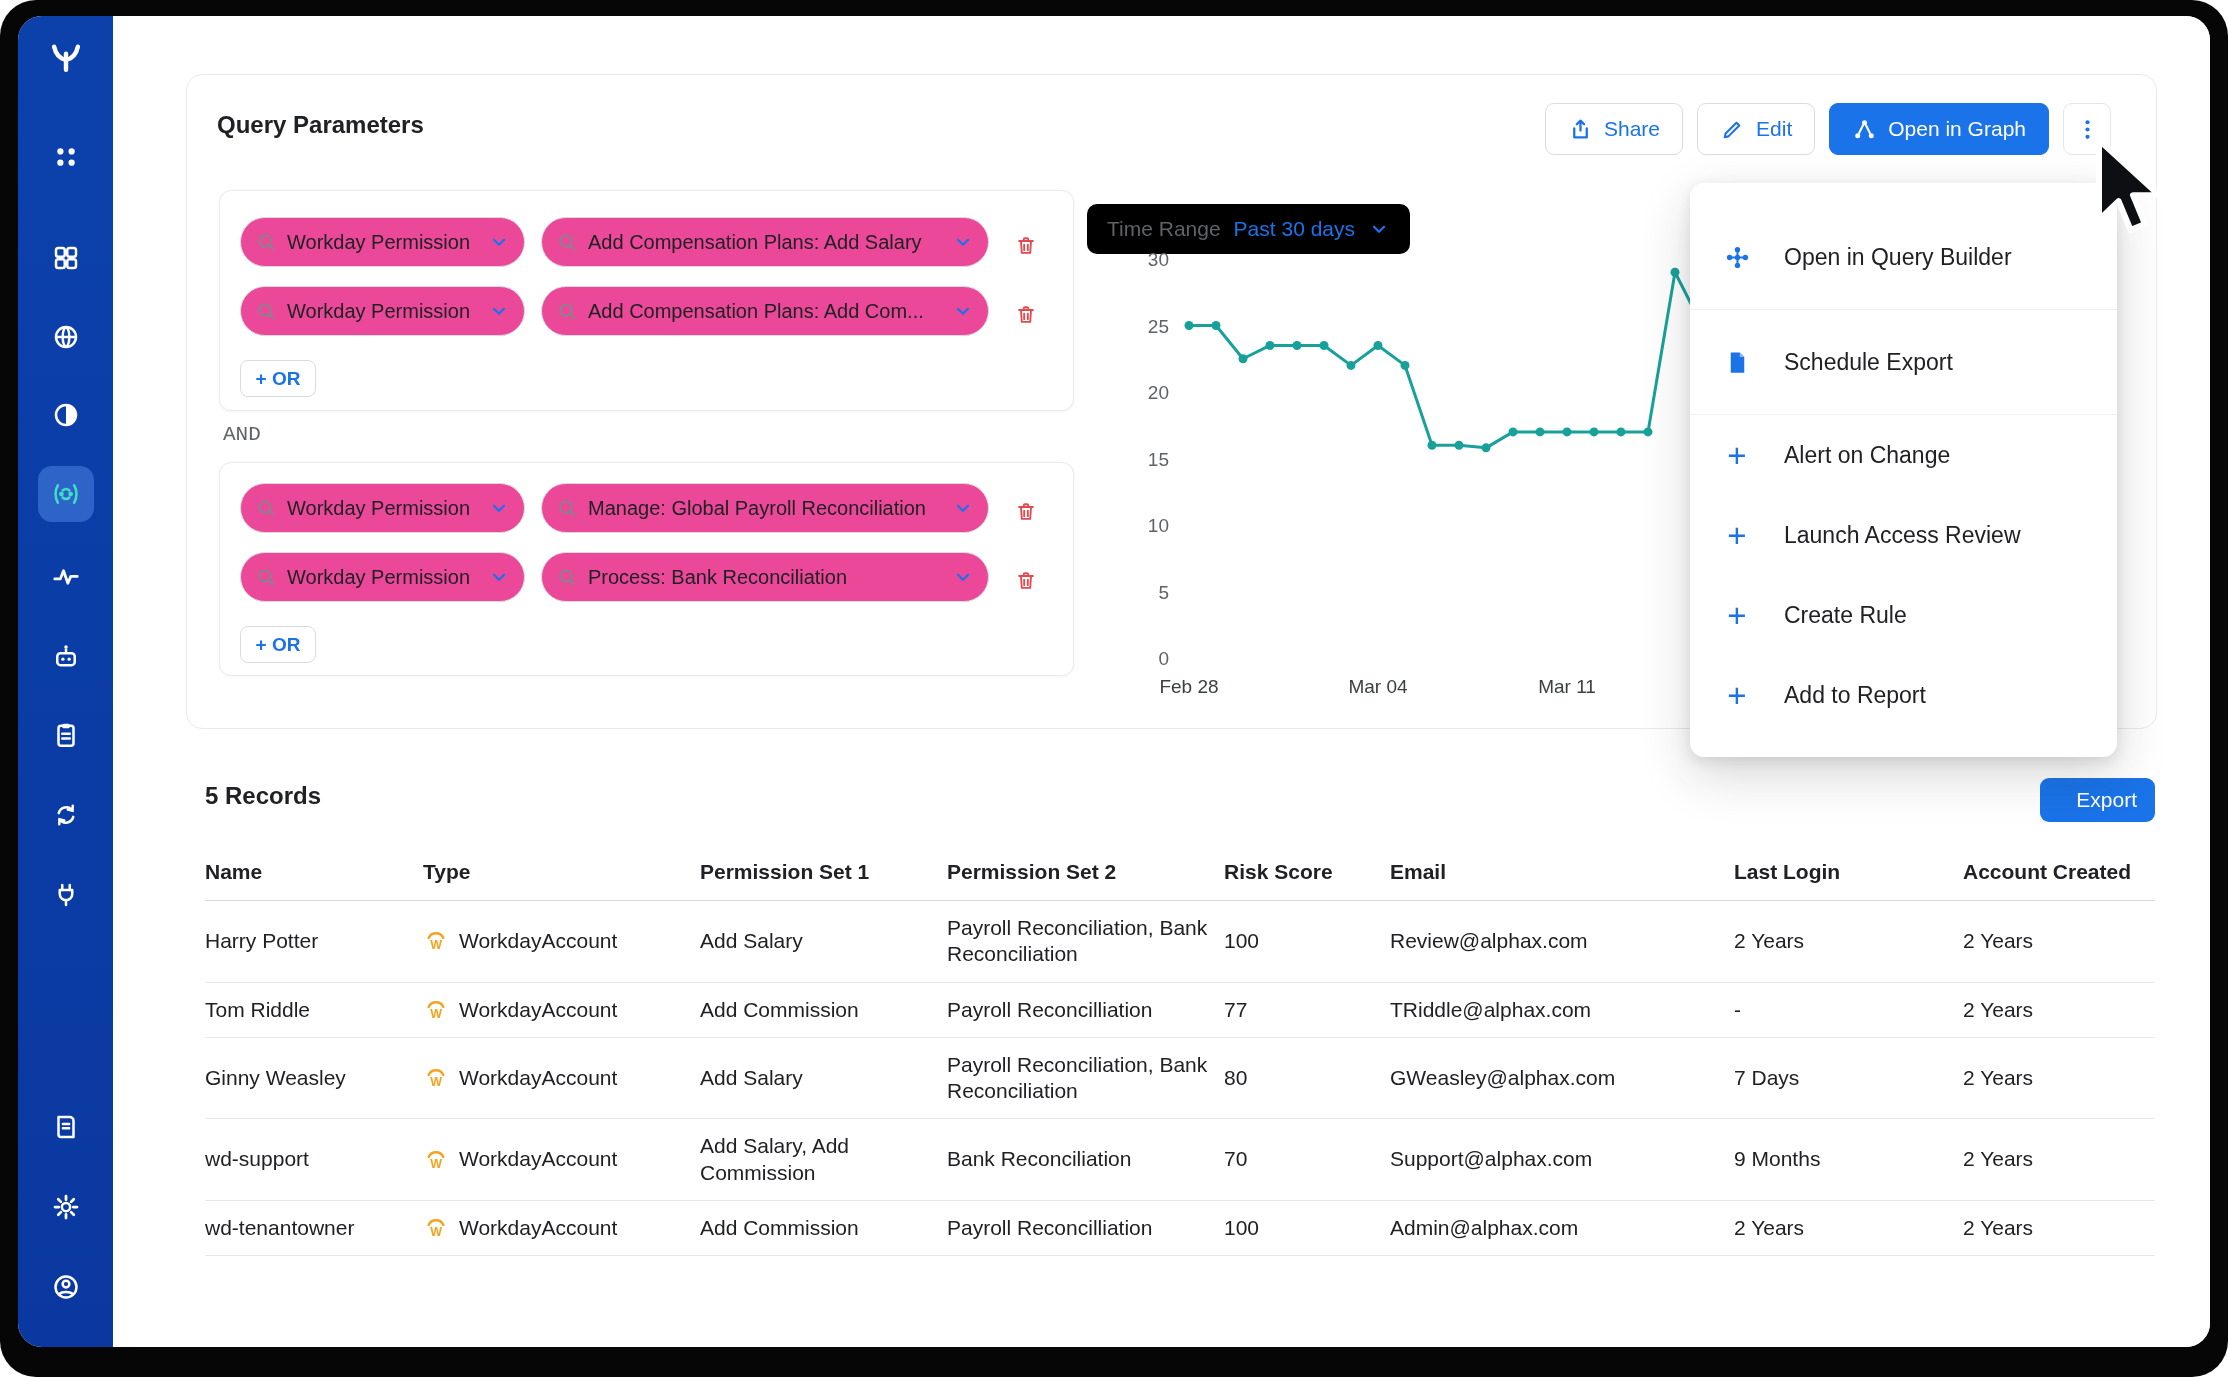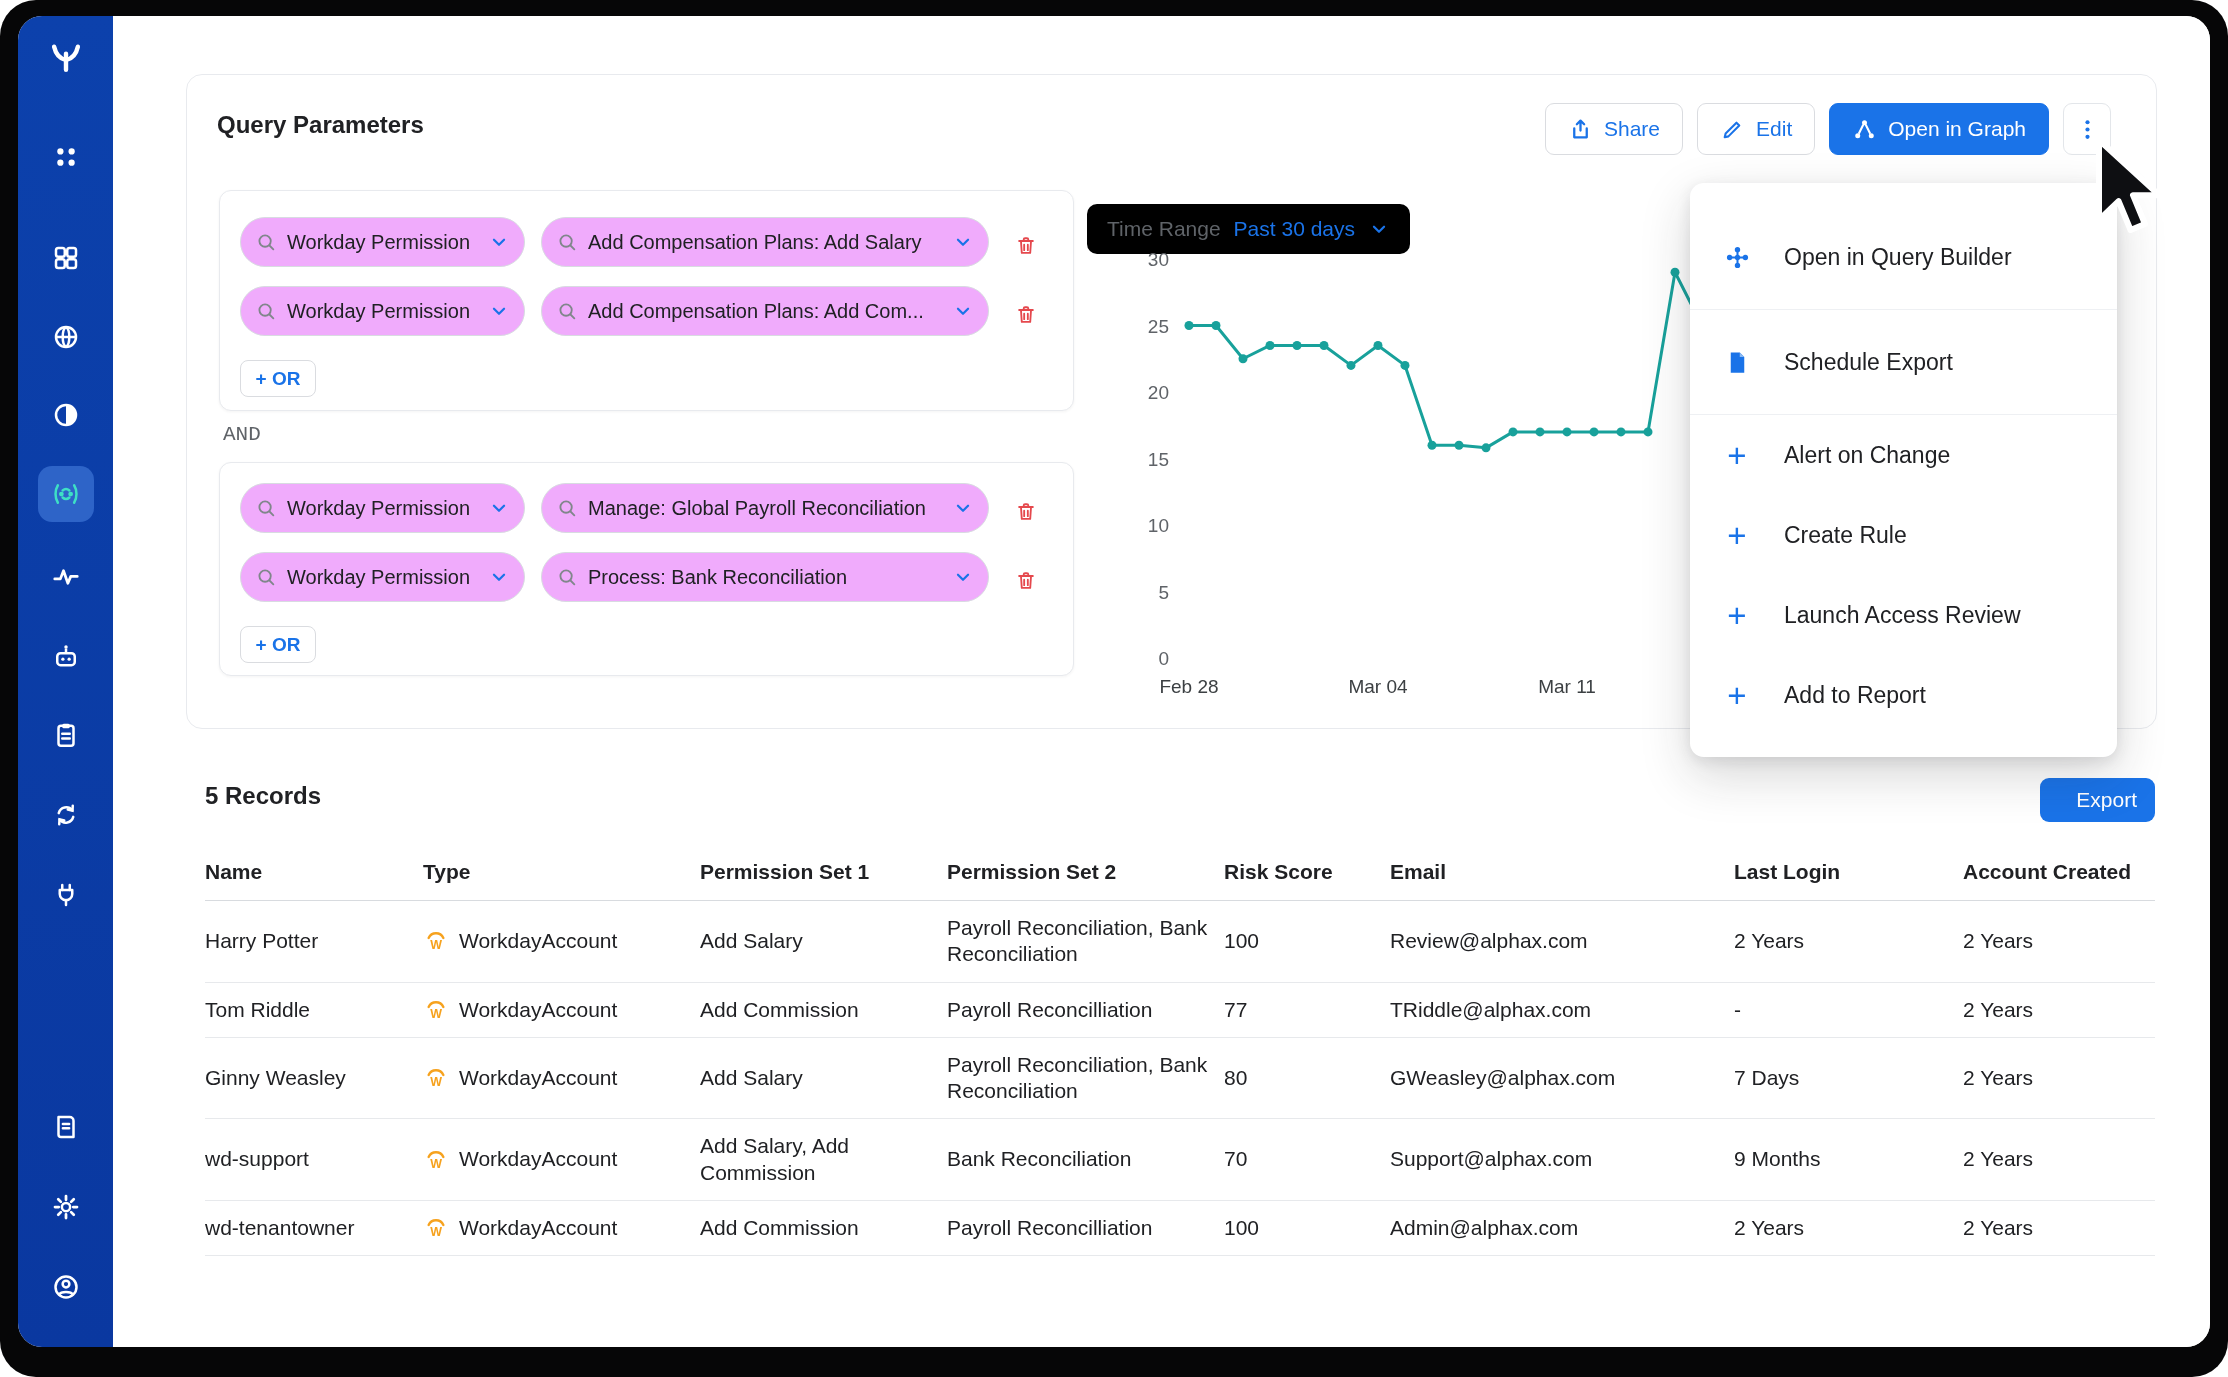--- a/index.html
+++ b/index.html
@@ -25,21 +25,21 @@
   .btn svg{width:25px;height:25px;}
   .btn.primary{background:#1A73E8;color:#fff;border:1px solid #1A73E8;}
   .btn.kebab{width:48px;padding:0;justify-content:center;border:1px solid #E3E6EA;}
   
   .qgroup{position:absolute;left:32px;width:853px;background:#fff;border:1px solid #E8EAEE;
     border-radius:12px;box-shadow:0 1px 3px rgba(32,33,36,.05);}
   .qgroup.g1{top:115px;height:219px;}
   .qgroup.g2{top:387px;height:212px;}
   .qrow{position:absolute;left:20px;right:27px;height:50px;display:flex;gap:16px;align-items:center;}
   .pill{display:flex;align-items:center;gap:10px;border:1px solid #D8DBE1;border-radius:26px;
-    padding:0 14px;height:50px;background:#f0abfc;box-sizing:border-box;cursor:pointer;}
+    padding:0 14px;height:50px;background:#ec4899;box-sizing:border-box;cursor:pointer;}
   .pill.field{width:285px;flex:none;}
   .pill.value{width:448px;flex:none;}
   .pill-ic{width:22px;height:22px;flex:none;display:flex;}
   .pill-ic svg{width:22px;height:22px;}
   .pill-text{flex:1;font-size:20px;color:#202124;white-space:nowrap;overflow:hidden;text-overflow:ellipsis;}
   .trash-btn{width:42px;height:50px;background:none;border:none;display:flex;align-items:center;justify-content:center;cursor:pointer;}
   .trash-btn svg{width:30px;height:30px;}
   .or-btn{position:absolute;left:20px;width:76px;height:37px;border:1px solid #DADCE0;border-radius:8px;
     background:#fff;color:#1A73E8;font-family:inherit;font-size:19px;font-weight:600;
     display:flex;align-items:center;justify-content:center;cursor:pointer;}
@@ -614,25 +614,25 @@
           </span>
           <span>Schedule Export</span>
         </div>
         <div class="menu-div"></div>
         <div class="menu-item sm">
           <span class="mi mi-plus"></span>
           <span>Alert on Change</span>
         </div>
         <div class="menu-item sm">
           <span class="mi mi-plus"></span>
-          <span>Create Rule</span>
+          <span>Launch Access Review</span>
         </div>
         <div class="menu-item sm">
           <span class="mi mi-plus"></span>
-          <span>Launch Access Review</span>
+          <span>Create Rule</span>
         </div>
         <div class="menu-item sm">
           <span class="mi mi-plus"></span>
           <span>Add to Report</span>
         </div>
       </div>
 
       <div class="cursor">
         <svg width="88" height="112" viewBox="0 0 22 28">
             <path d="M4 1.5v20l4.9-4.7 3 7.2 3.6-1.5-3-7.2h6.6z" fill="#0E0F12" stroke="#fff" stroke-width="1.5" stroke-linejoin="round"></path>

